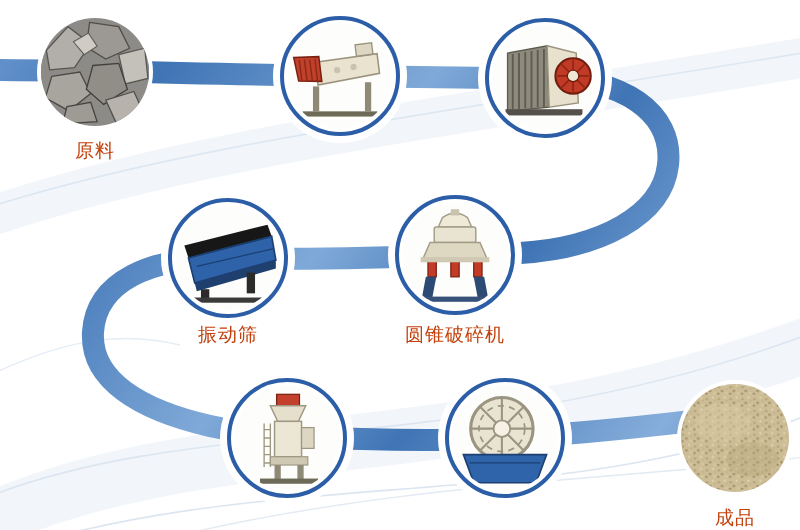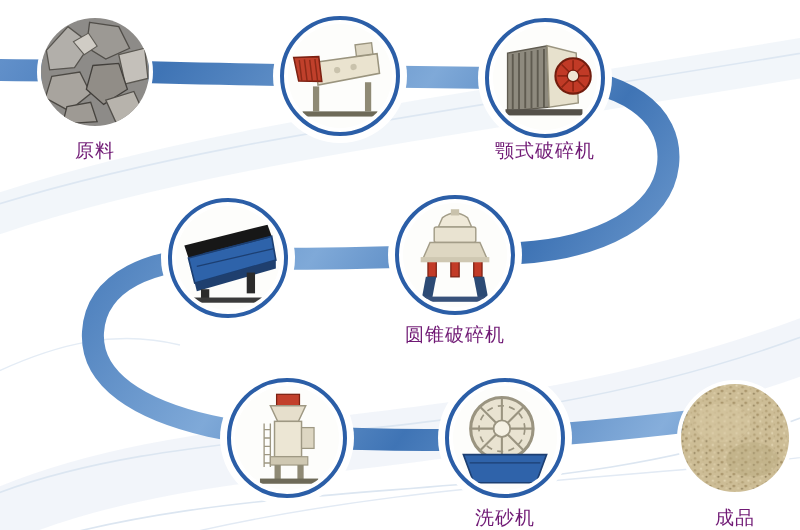--- a/index.html
+++ b/index.html
@@ -5,21 +5,21 @@
   html,body{margin:0;padding:0;background:#ffffff;font-family:"DejaVu Sans","Liberation Sans",sans-serif;}
   .stage{position:relative;width:800px;height:530px;overflow:hidden;background:#ffffff;}
   .layer{position:absolute;left:0;top:0;width:800px;height:530px;}
   .node{position:absolute;border-radius:50%;box-sizing:border-box;z-index:3;}
   .node.ring{width:120px;height:120px;border:4px solid #2b5ea7;background:#fff;padding:4px;
              box-shadow:0 0 0 7px #ffffff;}
   .node.photo{width:108px;height:108px;box-shadow:0 0 0 4px #ffffff;}
   .node .img{width:100%;height:100%;border-radius:50%;overflow:hidden;display:block;}
   .node .img svg{width:100%;height:100%;display:block;}
   .label{position:absolute;width:180px;text-align:center;font-size:19px;letter-spacing:1px;
-         color:#701a75;font-weight:500;z-index:4;}
+         color:#c2410c;font-weight:500;z-index:4;}
 </style>
 </head>
 <body>
 
 <div class="stage">
 
   <svg class="layer" viewBox="0 0 800 530" style="z-index:0">
     <path d="M -20 220 C 180 150, 430 120, 820 55" fill="none" stroke="#eaf0f7" stroke-width="40" opacity="0.6"></path>
     <path d="M -20 210 C 180 145, 430 115, 820 50" fill="none" stroke="#dde7f2" stroke-width="1.6"></path>
     <path d="M -20 525 C 200 420, 480 470, 820 340" fill="none" stroke="#e9eff7" stroke-width="55" opacity="0.6"></path>
@@ -97,36 +97,36 @@
         <polygon points="14,26 52,19 54,78 14,82" fill="#8e8a7e" stroke="#5f5b50" stroke-width="1.3"></polygon>
         <path d="M19 27 V80 M25 26 V80 M31 25 V79 M37 24 V79 M43 23 V78 M49 22 V78" stroke="#5f5b50" stroke-width="1.8"></path>
         <polygon points="52,19 80,26 82,74 54,78" fill="#e7e1cd" stroke="#9a947f" stroke-width="1.4"></polygon>
         <circle cx="77" cy="48" r="17" fill="#c13a26" stroke="#721d0e" stroke-width="2"></circle>
         <path d="M77 33 V63 M62 48 H92 M66 37 L88 59 M88 37 L66 59" stroke="#8e2513" stroke-width="1.6"></path>
         <circle cx="77" cy="48" r="5.5" fill="#eee7d4" stroke="#721d0e" stroke-width="1.2"></circle>
         <rect x="12" y="80" width="74" height="6" fill="#55514a"></rect>
       </svg>
     </span>
   </div>
-  <div class="label" style="left:455px;top:138px">颚式破碎机</div>
 
   <div class="node ring" style="left:168px;top:198px">
     <span class="img">
       <svg viewBox="0 0 100 100">
         <rect width="100" height="100" fill="#fdfdfb"></rect>
         <polygon points="8,38 88,18 92,29 12,50" fill="#171717"></polygon>
         <polygon points="12,50 92,29 96,52 18,74" fill="#2e63aa" stroke="#1c3f72" stroke-width="1.6"></polygon>
         <path d="M26 46 L90 30 M20 58 L94 41" stroke="#1c3f72" stroke-width="1.2"></path>
         <polygon points="18,74 96,52 96,60 20,82" fill="#1f3f6e"></polygon>
         <rect x="24" y="80" width="8" height="10" fill="#2b2b2b"></rect>
         <rect x="68" y="64" width="8" height="20" fill="#2b2b2b"></rect>
         <rect x="14" y="88" width="74" height="5" fill="#3a3a3a"></rect>
       </svg>
     </span>
   </div>
+  <div class="label" style="left:138px;top:322px">振动筛</div>
 
   <div class="node ring" style="left:395px;top:195px">
     <span class="img">
       <svg viewBox="0 0 100 100">
         <rect width="100" height="100" fill="#fdfdfb"></rect>
         <path d="M38 14 Q50 5 62 14 L66 23 L34 23 Z" fill="#efe9d8" stroke="#a39d88" stroke-width="1.4"></path>
         <rect x="46" y="6" width="8" height="6" fill="#c9c2ac"></rect>
         <rect x="30" y="23" width="40" height="15" rx="2" fill="#e9e3d1" stroke="#a39d88" stroke-width="1.4"></rect>
         <path d="M26 38 H74 L81 54 H19 Z" fill="#ded7c2" stroke="#a39d88" stroke-width="1.4"></path>
         <rect x="24" y="54" width="8" height="17" fill="#c23b27" stroke="#7c2112" stroke-width="1.2"></rect>
@@ -164,21 +164,20 @@
         <rect width="100" height="100" fill="#fdfdfb"></rect>
         <circle cx="47" cy="41" r="30" fill="#e9e3d1" stroke="#9a9480" stroke-width="3"></circle>
         <circle cx="47" cy="41" r="22" fill="none" stroke="#9a9480" stroke-width="1.6" stroke-dasharray="6 5"></circle>
         <path d="M47 11 V71 M17 41 H77 M26 20 L68 62 M68 20 L26 62" stroke="#9a9480" stroke-width="2"></path>
         <circle cx="47" cy="41" r="8" fill="#f5f1e4" stroke="#9a9480" stroke-width="1.8"></circle>
         <path d="M10 66 H90 L80 93 H20 Z" fill="#2f63aa" stroke="#1c3f72" stroke-width="1.6"></path>
         <path d="M16 74 H84" stroke="#1c3f72" stroke-width="1.2"></path>
       </svg>
     </span>
   </div>
-  <div class="label" style="left:415px;top:505px">洗砂机</div>
 
   <div class="node photo" style="left:681px;top:384px">
     <span class="img">
       <svg viewBox="0 0 100 100">
         <defs>
           <pattern id="sandp" width="11" height="11" patternUnits="userSpaceOnUse">
             <rect width="11" height="11" fill="#cdbd96"></rect>
             <circle cx="2" cy="3" r="1.2" fill="#b5a379"></circle>
             <circle cx="7.5" cy="1.5" r="1.0" fill="#e2d5b2"></circle>
             <circle cx="5" cy="6.5" r="1.3" fill="#a8946a"></circle>

